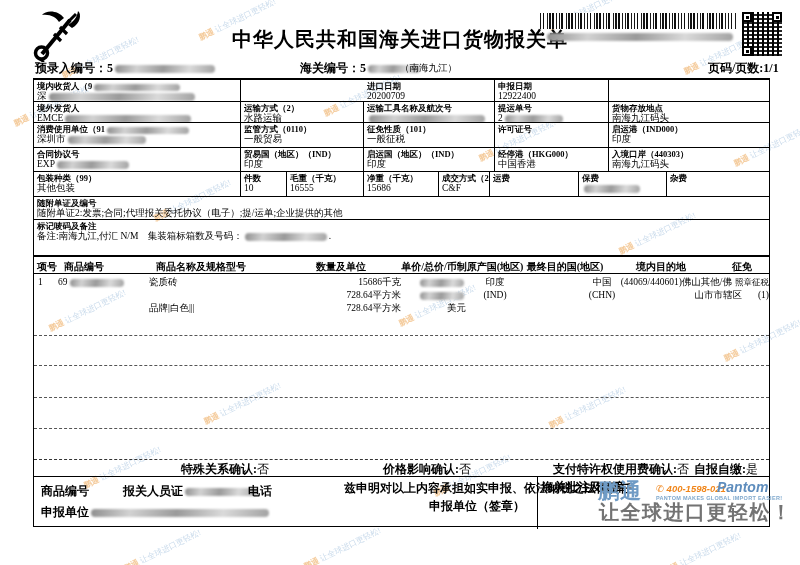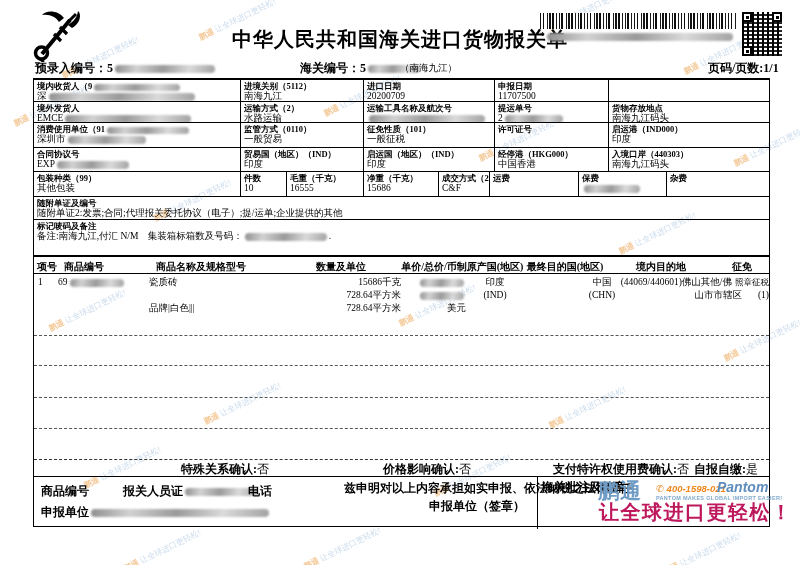--- a/index.html
+++ b/index.html
@@ -36,21 +36,21 @@
   .qr{position:absolute;left:742px;top:12px;width:40px;height:44px;
      background:repeating-linear-gradient(0deg,rgba(0,0,0,.85) 0 2px,transparent 2px 4px),
                 repeating-linear-gradient(90deg,#000 0 2px,#fff 2px 5px)}
   .qr i{position:absolute;width:10px;height:10px;border:2px solid #000;background:#fff;box-sizing:border-box}
   .qr i::after{content:"";position:absolute;left:2px;top:2px;width:2.5px;height:2.5px;background:#000}
   .sans{font-family:"Liberation Sans","DejaVu Sans",sans-serif}
   .logo-cn{position:absolute;left:598px;top:477px;font-size:21px;font-weight:700;color:#6f9bc5;letter-spacing:1px}
   .logo-phone{position:absolute;left:656px;top:483px;font-size:9.5px;font-weight:700;font-style:italic;color:#f08519}
   .logo-en{position:absolute;left:717px;top:479px;font-size:14px;font-weight:700;font-style:italic;color:#5e8dbd}
   .logo-tag{position:absolute;left:656px;top:495px;font-size:5.5px;font-weight:700;color:#7fa8cd;letter-spacing:.3px}
-  .logo-slogan{position:absolute;left:599px;top:499px;font-size:20px;font-weight:700;color:#be185d;
+  .logo-slogan{position:absolute;left:599px;top:499px;font-size:20px;font-weight:700;color:#737373;
                letter-spacing:1.5px;white-space:nowrap}
 </style>
 </head>
 <body>
 
 <div class="page">
 
   <span class="wm" style="left:195px;top:14px"><span class="o">鹏通</span> <span class="bl">让全球进口更轻松!</span></span>
   <span class="wm" style="left:545px;top:4px"><span class="o">鹏通</span> <span class="bl">让全球进口更轻松!</span></span>
   <span class="wm" style="left:58px;top:52px"><span class="o">鹏通</span> <span class="bl">让全球进口更轻松!</span></span>
@@ -105,31 +105,27 @@
   <div class="abs f9" style="left:400px;top:63px">（南海九江）</div>
   <div class="abs f8 b" style="left:708px;top:63px">页码/页数:1/1</div>
 
   <div class="tbl">
 
     <div class="row" style="top:0;height:22px">
       <div class="cell" style="left:0;width:207px">
         <div class="lab"><span>境内收货人（9</span><span class="rd" style="width:86px;height:7px"></span></div>
         <div class="val"><span>深</span><span class="rd" style="width:146px"></span></div>
       </div>
-      <div class="cell" style="left:207px;width:123px">
-        <div class="lab">进境关别（5112）</div>
-        <div class="val">南海九江</div>
-      </div>
       <div class="cell" style="left:330px;width:131px">
         <div class="lab">进口日期</div>
         <div class="val">20200709</div>
       </div>
       <div class="cell" style="left:461px;width:114px">
         <div class="lab">申报日期</div>
-        <div class="val">11707500</div>
+        <div class="val">12922400</div>
       </div>
     </div>
 
     <div class="row" style="top:22px;height:21px">
       <div class="cell" style="left:0;width:207px">
         <div class="lab">境外发货人</div>
         <div class="val"><span>EMCE</span><span class="rd" style="width:126px"></span></div>
       </div>
       <div class="cell" style="left:207px;width:123px">
         <div class="lab">运输方式（2）</div>

